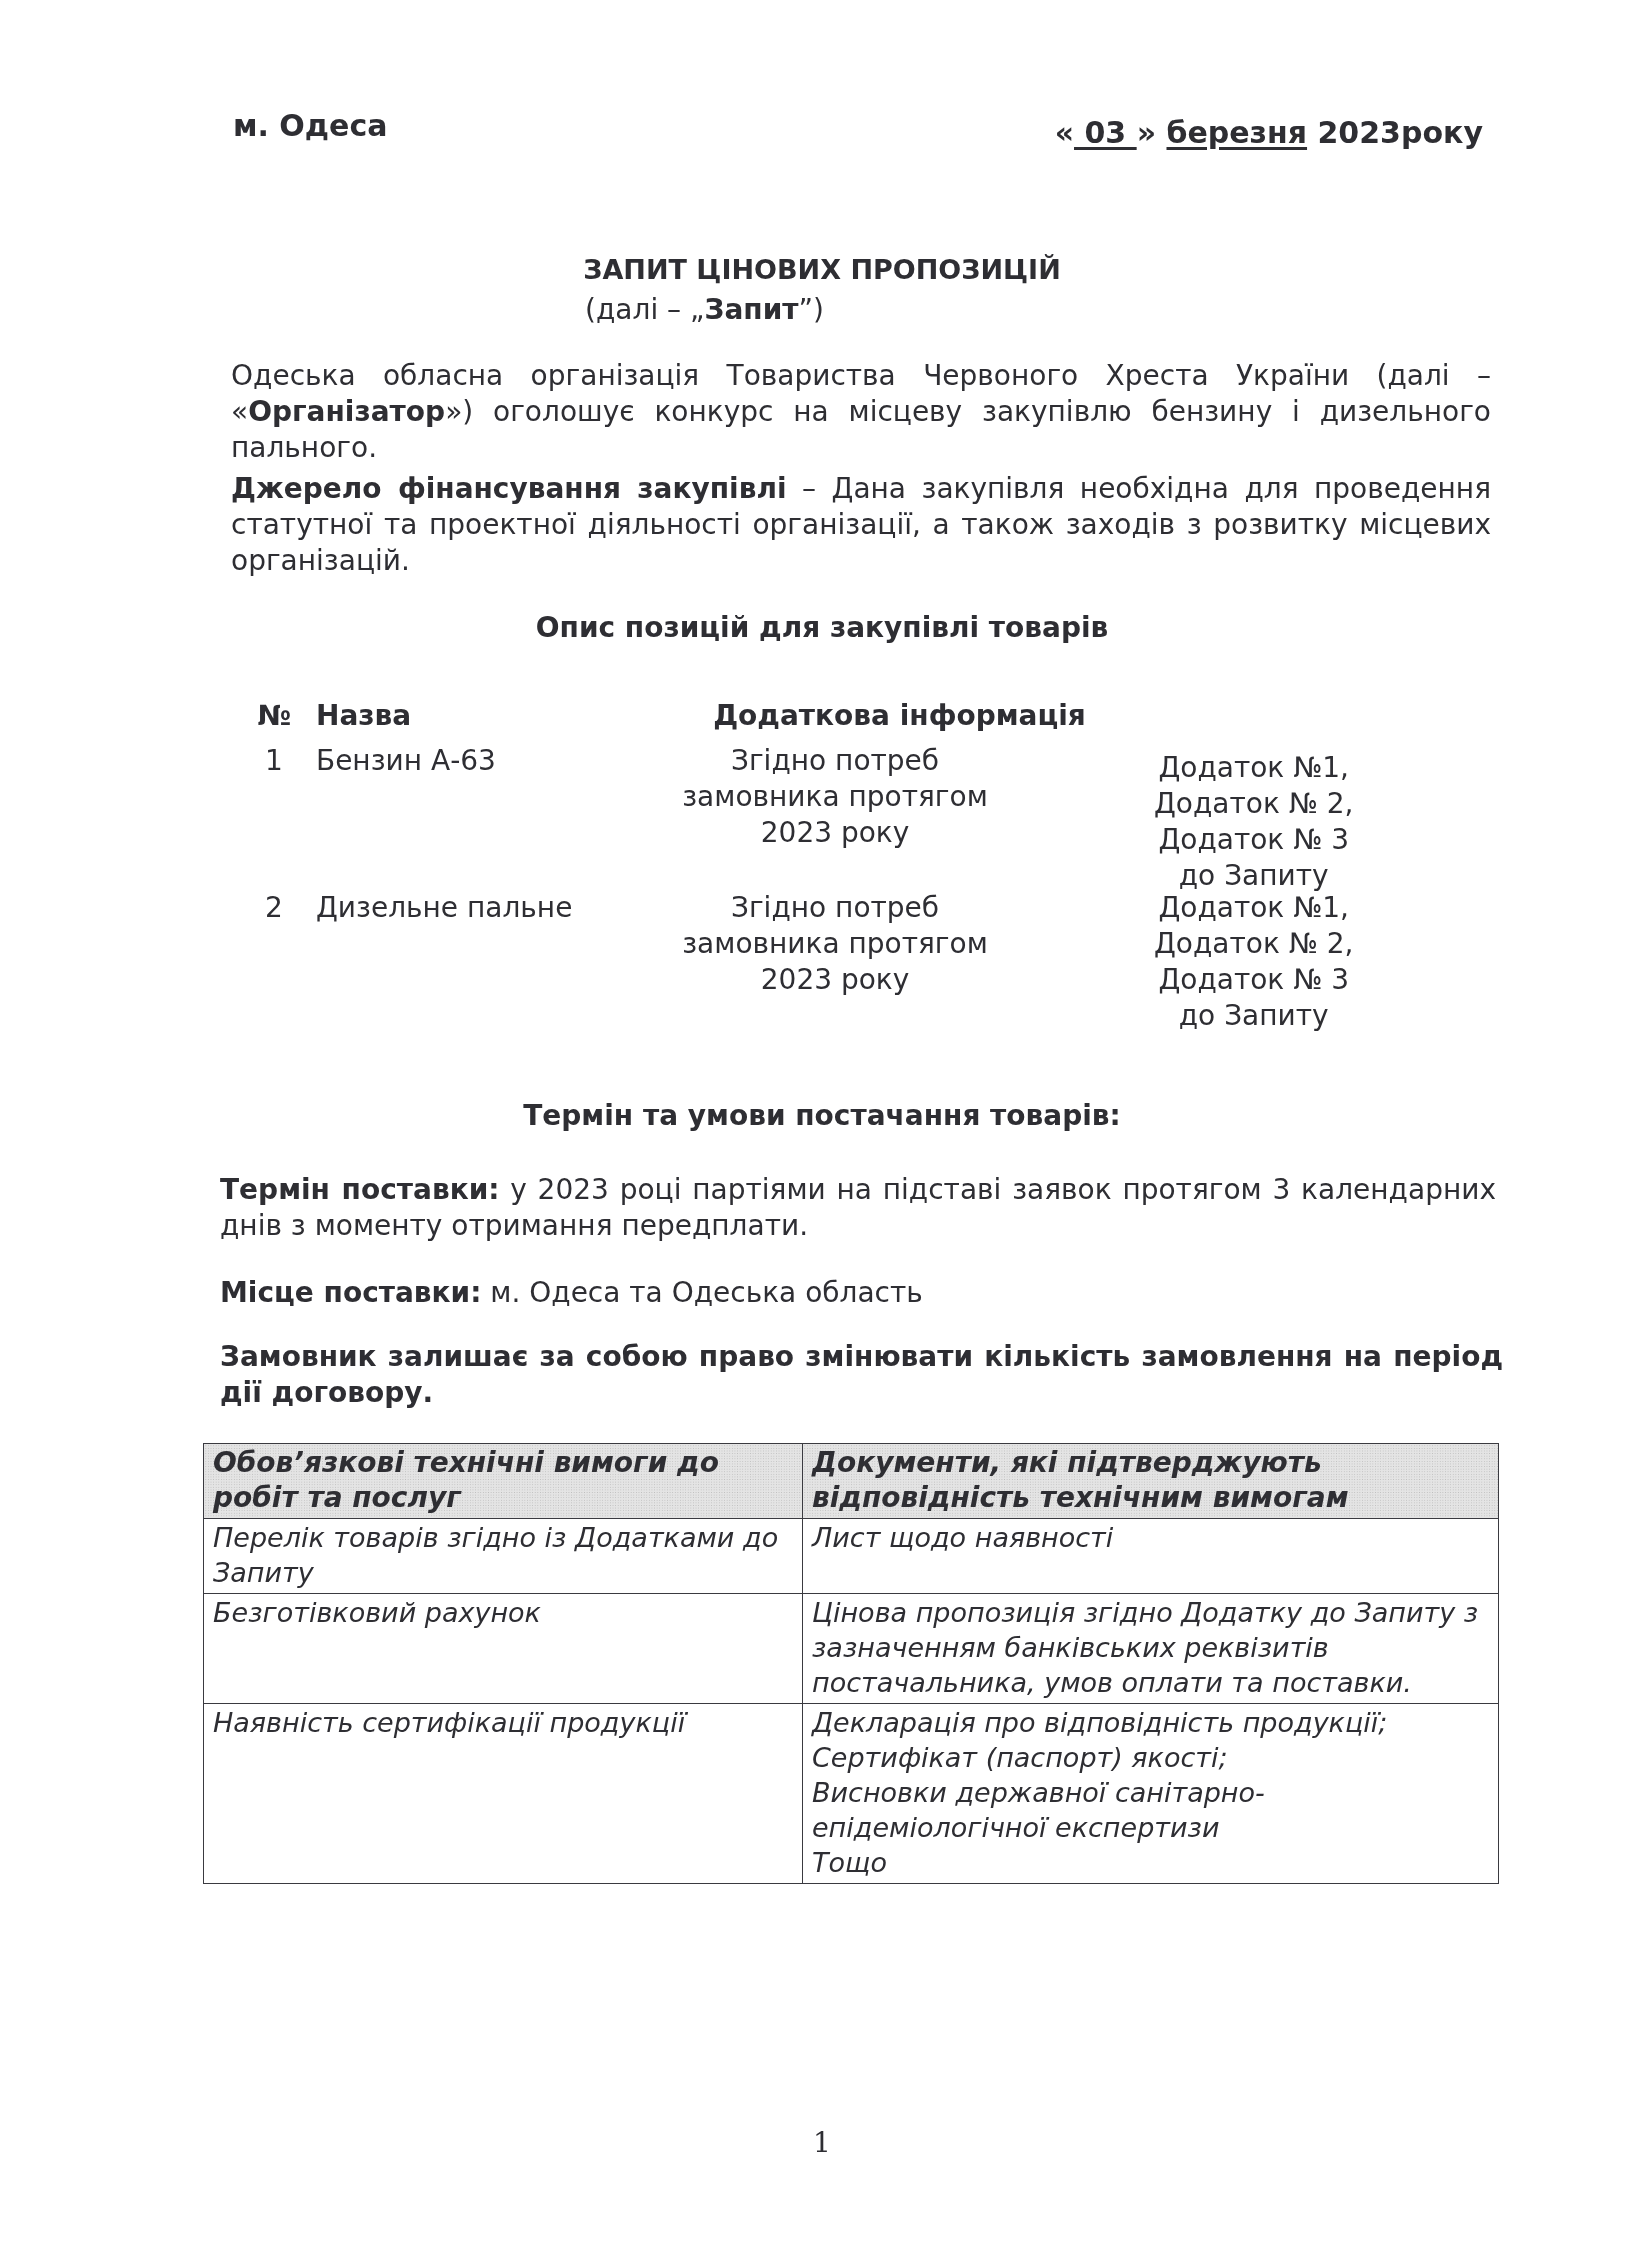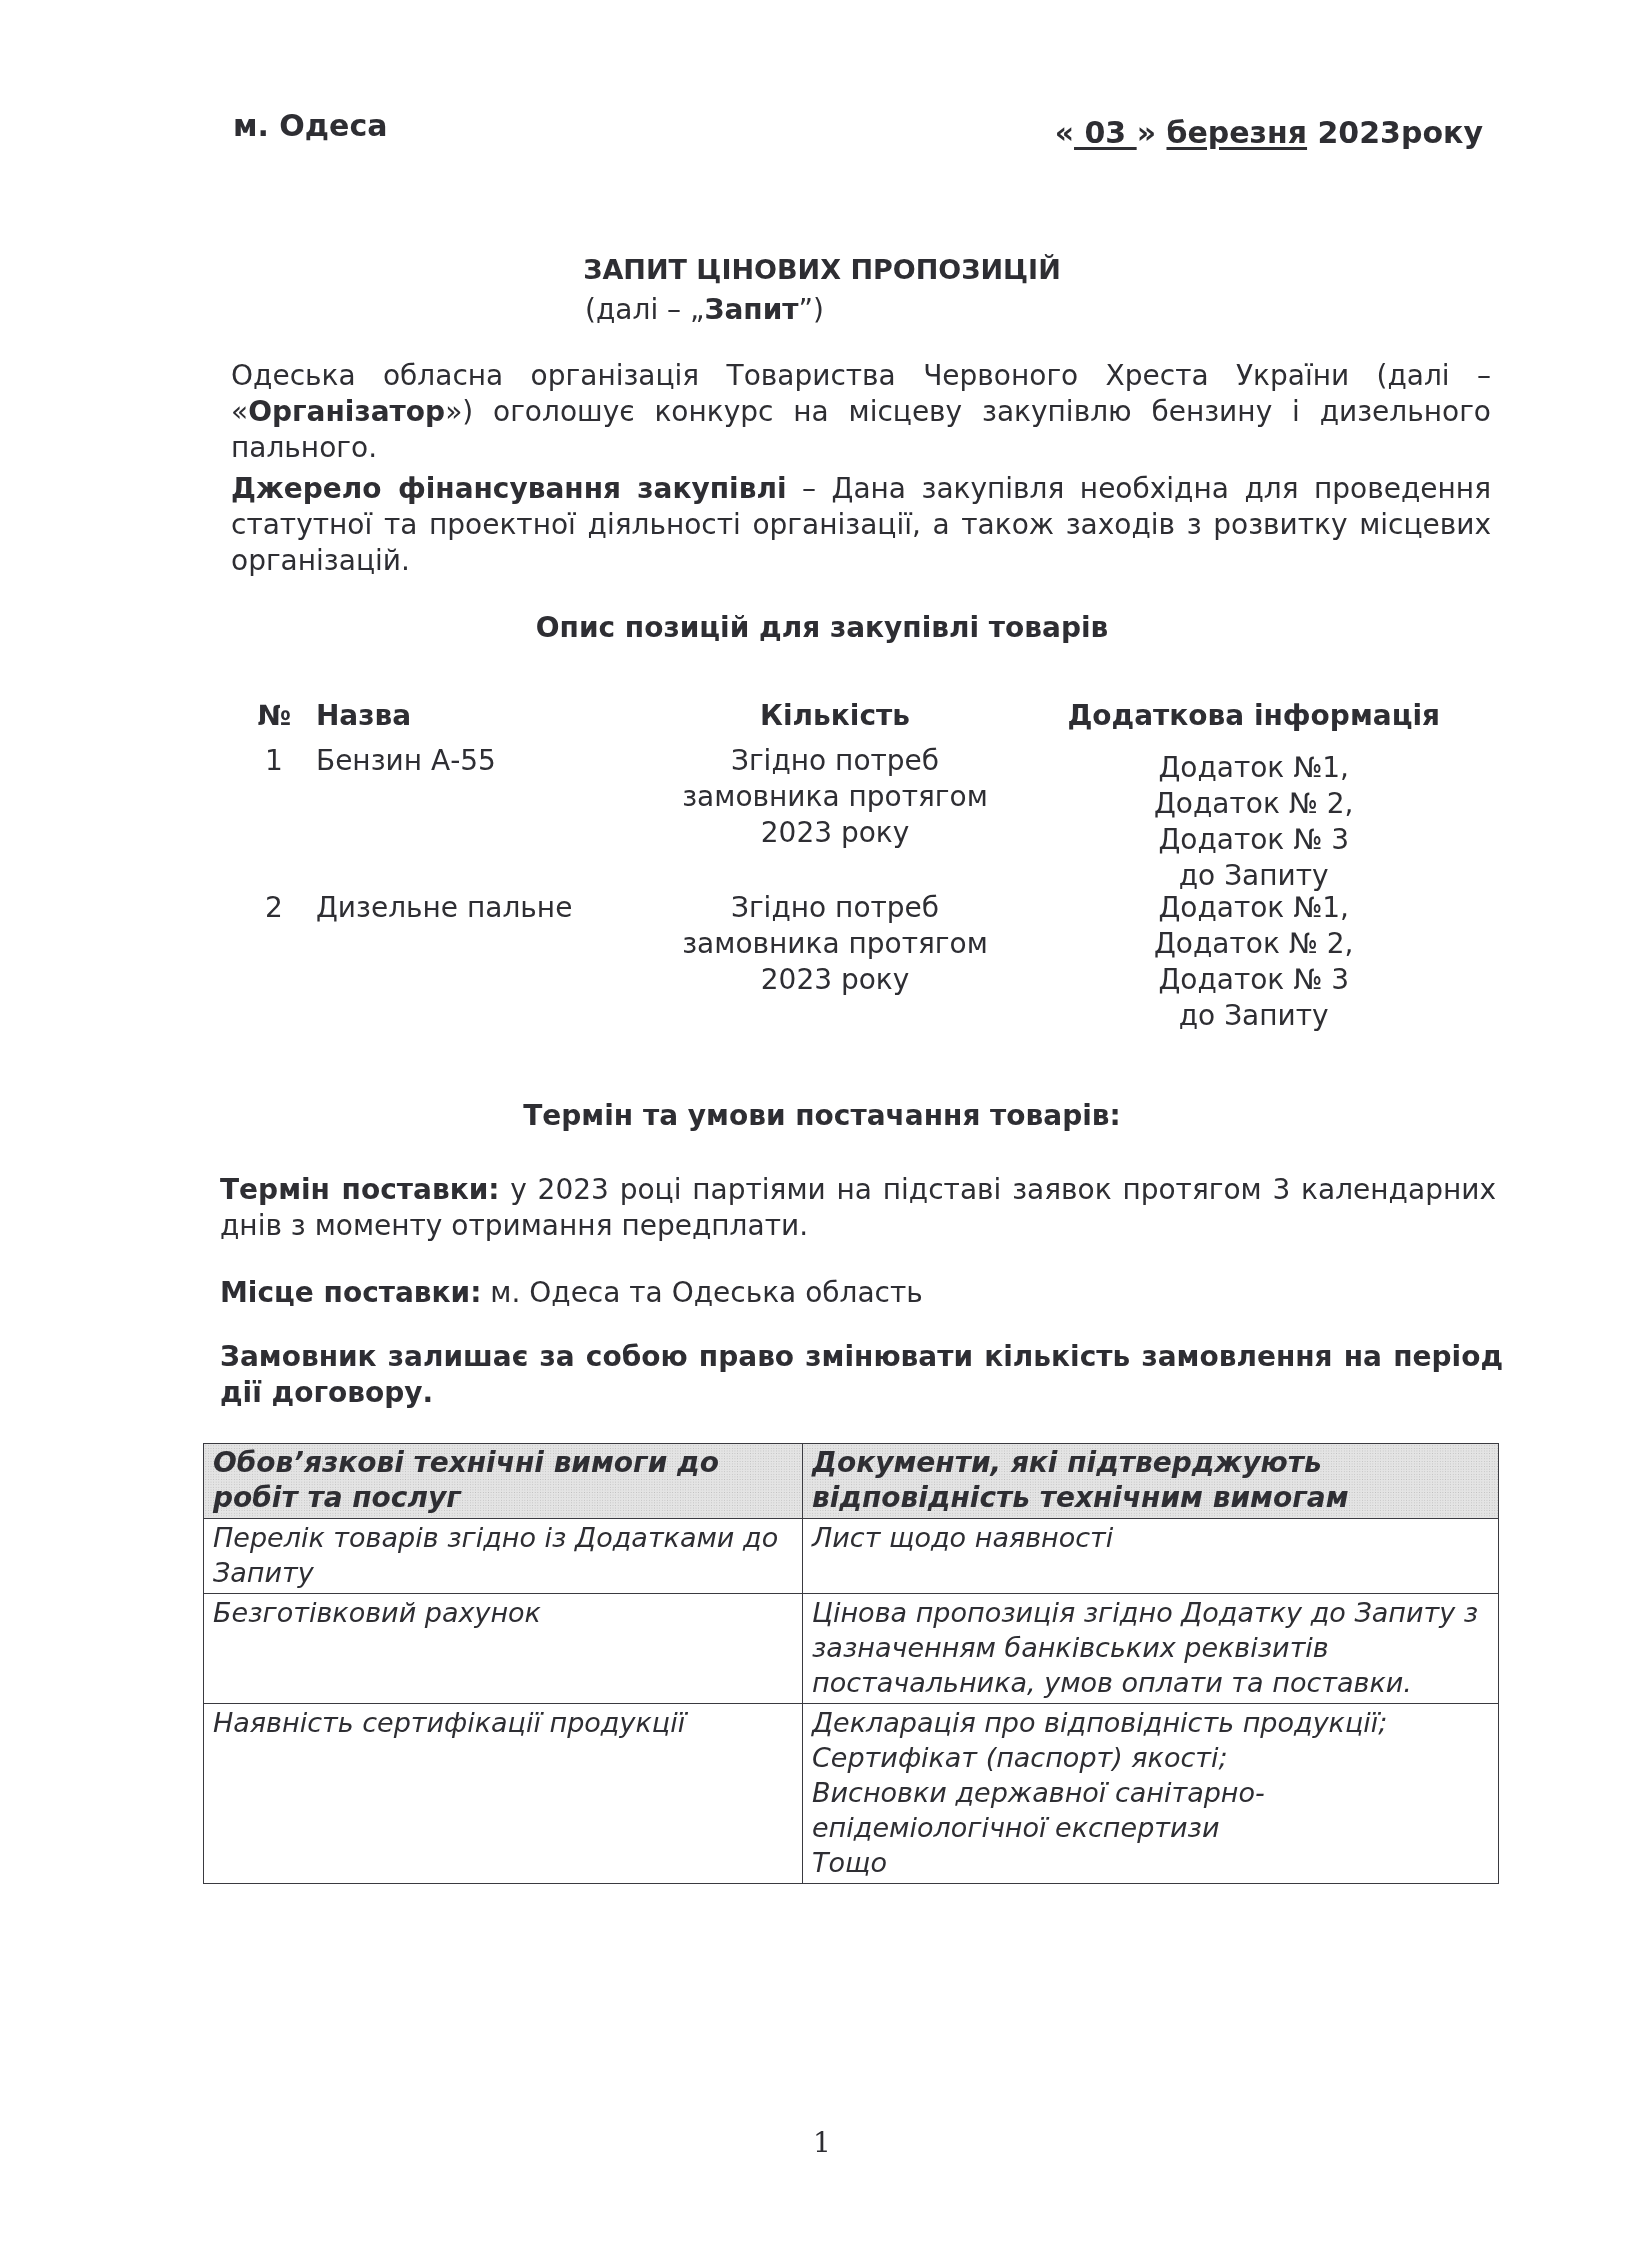--- a/index.html
+++ b/index.html
@@ -65,26 +65,25 @@
 <div class="abs para txt" style="top:471px;">
   <span class="b">Джерело фінансування закупівлі</span><span> – Дана закупівля необхідна для проведення статутної та проектної діяльності організації, а  також заходів з розвитку місцевих організацій.</span>
 </div>
 
 <div class="abs center-h" style="top:611px;">Опис позицій для закупівлі товарів</div>
 
 <div class="abs items">
   <div class="items-row">
     <div class="c1 h">№</div>
     <div class="c2 h">Назва</div>
-    <div class="c3 h">Кількість</div>
     <div class="c4 h">Додаткова інформація</div>
   </div>
   <div class="items-row" style="margin-top:1.3px;">
     <div class="c1 cell">1</div>
-    <div class="c2 cell">Бензин А-55</div>
+    <div class="c2 cell">Бензин А-63</div>
     <div class="c3 cell">Згідно потреб
 замовника протягом
 2023 року</div>
     <div class="c4 cell" style="padding-top:6.4px;">Додаток №1,
 Додаток № 2,
 Додаток № 3
 до Запиту</div>
   </div>
   <div class="items-row" style="margin-top:-3.9px;">
     <div class="c1 cell">2</div>

